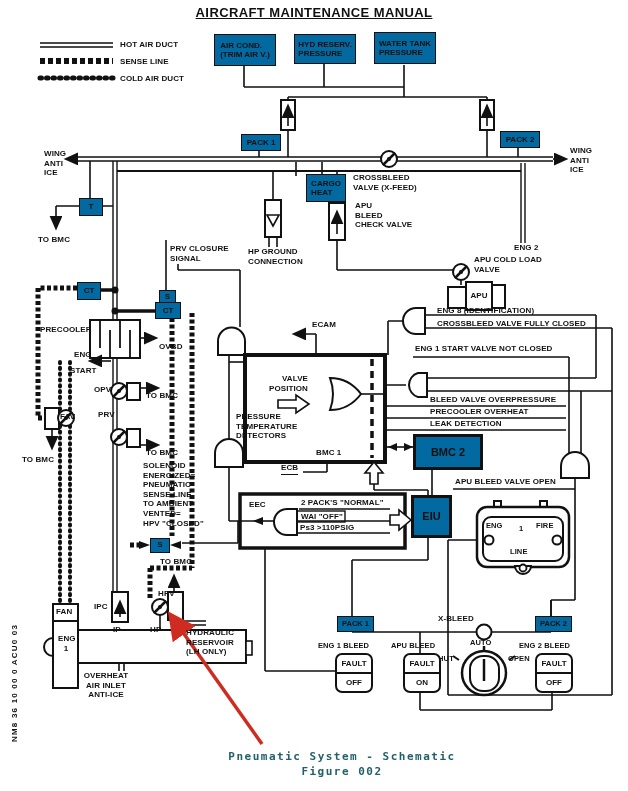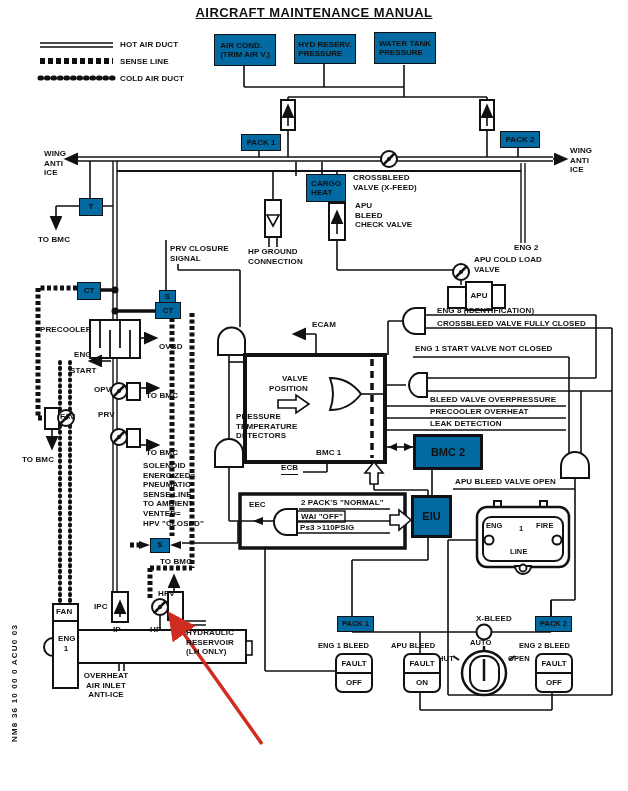--- a/index.html
+++ b/index.html
@@ -317,21 +317,21 @@
 1</div>
 <div class="lb" style="left:186px;top:628px">HYDRAULIC
 RESERVOIR
 (LH ONLY)</div>
 <div class="lb" style="left:76px;top:671px;width:60px;text-align:center">OVERHEAT
 AIR INLET
 ANTI-ICE</div>
 
 <div class="bx" style="left:337px;top:616px;width:35px;height:14px;font-size:7.5px">PACK 1</div>
 <div class="bx" style="left:535px;top:616px;width:35px;height:14px;font-size:7.5px">PACK 2</div>
-<div class="lb" style="left:476px;top:614px">X-BLEED</div>
+<div class="lb" style="left:438px;top:614px">X-BLEED</div>
 <div class="lb lb7" style="left:318px;top:641px">ENG 1 BLEED</div>
 <div class="lb lb7" style="left:391px;top:641px">APU BLEED</div>
 <div class="lb lb7" style="left:519px;top:641px">ENG 2 BLEED</div>
 <div class="lb lb7" style="left:470px;top:638px">AUTO</div>
 <div class="lb lb7" style="left:433px;top:654px">SHUT</div>
 <div class="lb lb7" style="left:508px;top:654px">OPEN</div>
 
 <div class="fbtn" style="left:335px;top:653px;width:34px;height:36px">
   <div class="fcell">FAULT</div>
   <div class="fcell">OFF</div>
@@ -340,14 +340,18 @@
   <div class="fcell">FAULT</div>
   <div class="fcell">ON</div>
 </div>
 <div class="fbtn" style="left:535px;top:653px;width:34px;height:36px">
   <div class="fcell">FAULT</div>
   <div class="fcell">OFF</div>
 </div>
 
 <div id="docnum">NM8 36 10 00 0 ACU0 03</div>
 
+<div id="caption" style="color: rgb(35, 96, 107);">
+  <div>Pneumatic System - Schematic</div>
+  <div>Figure 002</div>
+</div>
 
 </div>
 
 </body></html>

